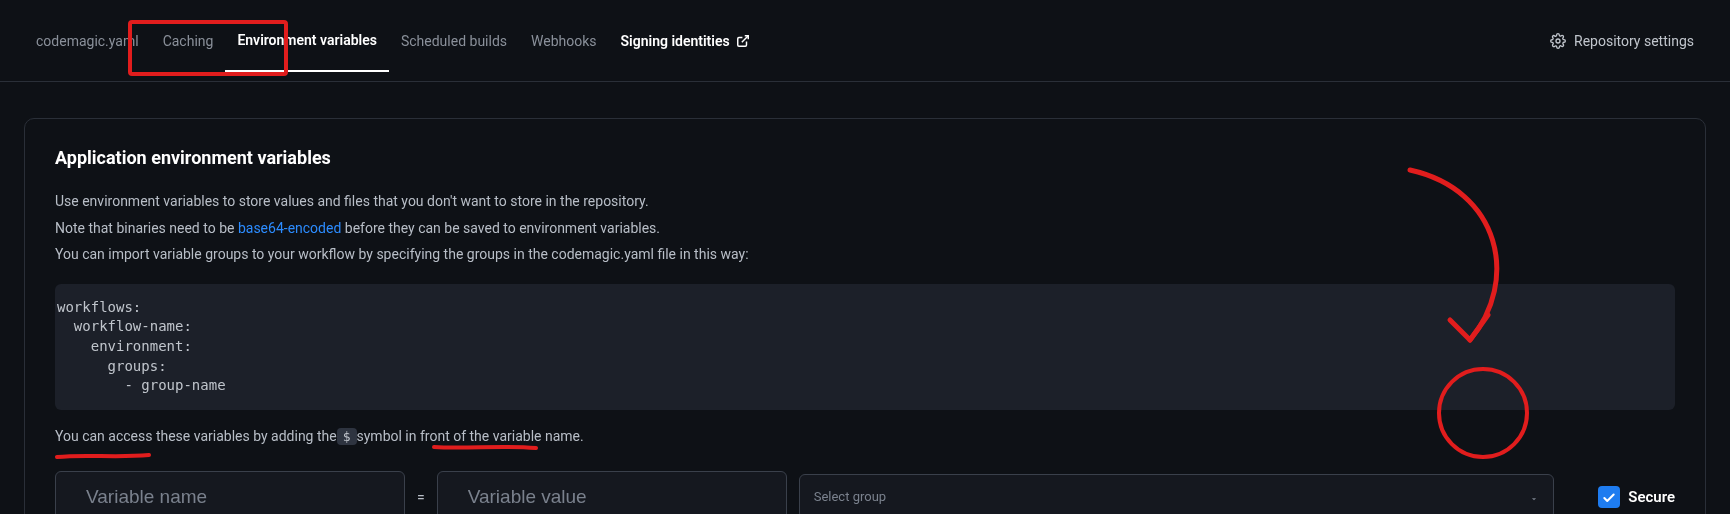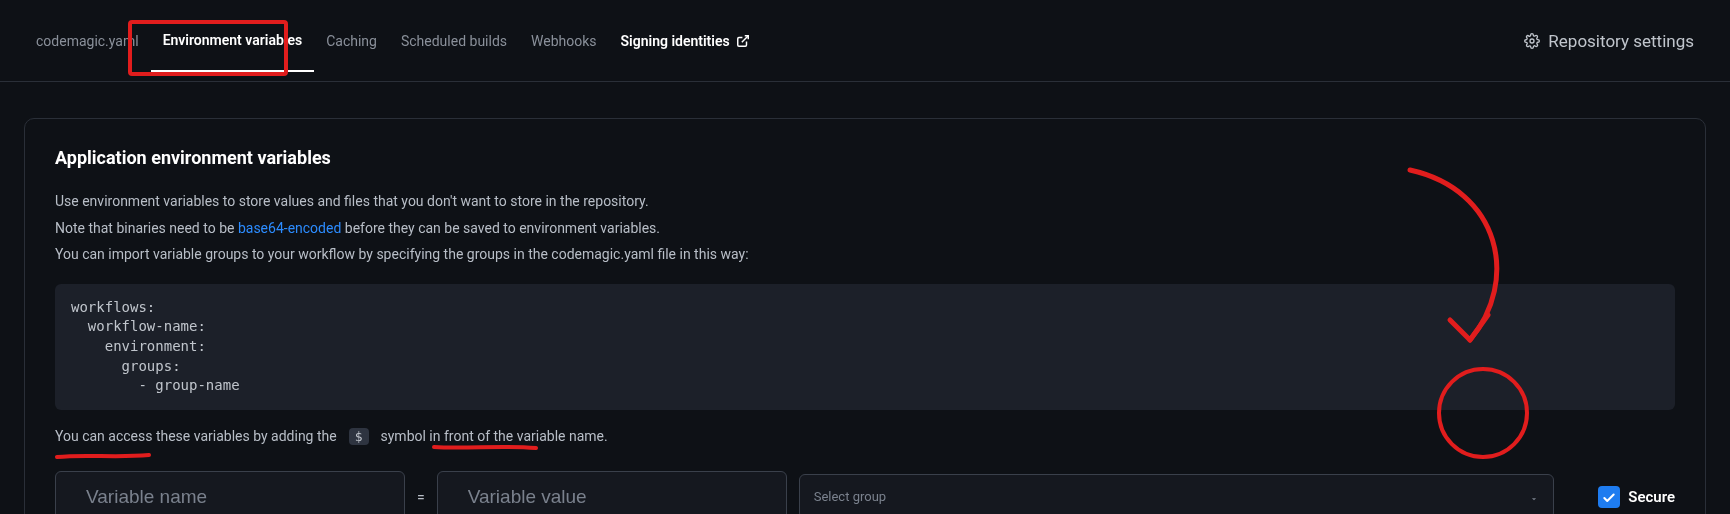--- a/index.html
+++ b/index.html
@@ -51,21 +51,21 @@
     .external-icon {
       width: 14px;
       height: 14px;
       display: inline-flex;
     }
     .repo-settings {
       display: flex;
       align-items: center;
       gap: 8px;
       color: #c0c5cc;
-      font-size: 17px;
+      font-size: 14px;
       cursor: pointer;
       padding-right: 12px;
     }
     .gear-icon {
       width: 16px;
       height: 16px;
     }
     .card {
       margin: 36px 24px 0 24px;
       border: 1px solid #2a2f38;
@@ -83,35 +83,35 @@
       font-size: 14px;
       line-height: 1.9;
     }
     .link {
       color: #2c8cff;
       cursor: pointer;
     }
     .code-block {
       background-color: #1c2029;
       border-radius: 6px;
-      padding: 14px 16px;
+      padding: 14px 2px;
       margin-top: 16px;
       font-family: "SF Mono", Menlo, Monaco, Consolas, monospace;
       font-size: 14px;
       color: #c0c5cc;
       white-space: pre;
       line-height: 1.4;
     }
     .access-text {
       margin-top: 18px;
       color: #b8bec7;
       font-size: 14px;
       display: flex;
       align-items: center;
-      gap: 12px;
+      gap: 0;
       flex-wrap: wrap;
     }
     .dollar-badge {
       background-color: #2e3440;
       color: #c0c5cc;
       padding: 1px 6px;
       border-radius: 4px;
       font-family: monospace;
       font-size: 13px;
     }
@@ -241,22 +241,22 @@
       top: 444px;
       width: 106px;
     }
   </style>
 </head>
 <body>
 
 <div class="tabs-bar">
   <div class="tabs-left">
     <div class="tab">codemagic.yaml</div>
+    <div class="tab">Caching</div>
     <div class="tab active">Environment variables</div>
-    <div class="tab">Caching</div>
     <div class="tab">Scheduled builds</div>
     <div class="tab">Webhooks</div>
     <div class="tab tab-white">
       <span>Signing identities</span>
       <span class="external-icon">
         <svg viewBox="0 0 24 24" fill="none" stroke="#ffffff" stroke-width="2.5">
           <path d="M18 13v6a2 2 0 0 1-2 2H5a2 2 0 0 1-2-2V8a2 2 0 0 1 2-2h6"></path>
           <polyline points="15 3 21 3 21 9"></polyline>
           <line x1="10" y1="14" x2="21" y2="3"></line>
         </svg>

